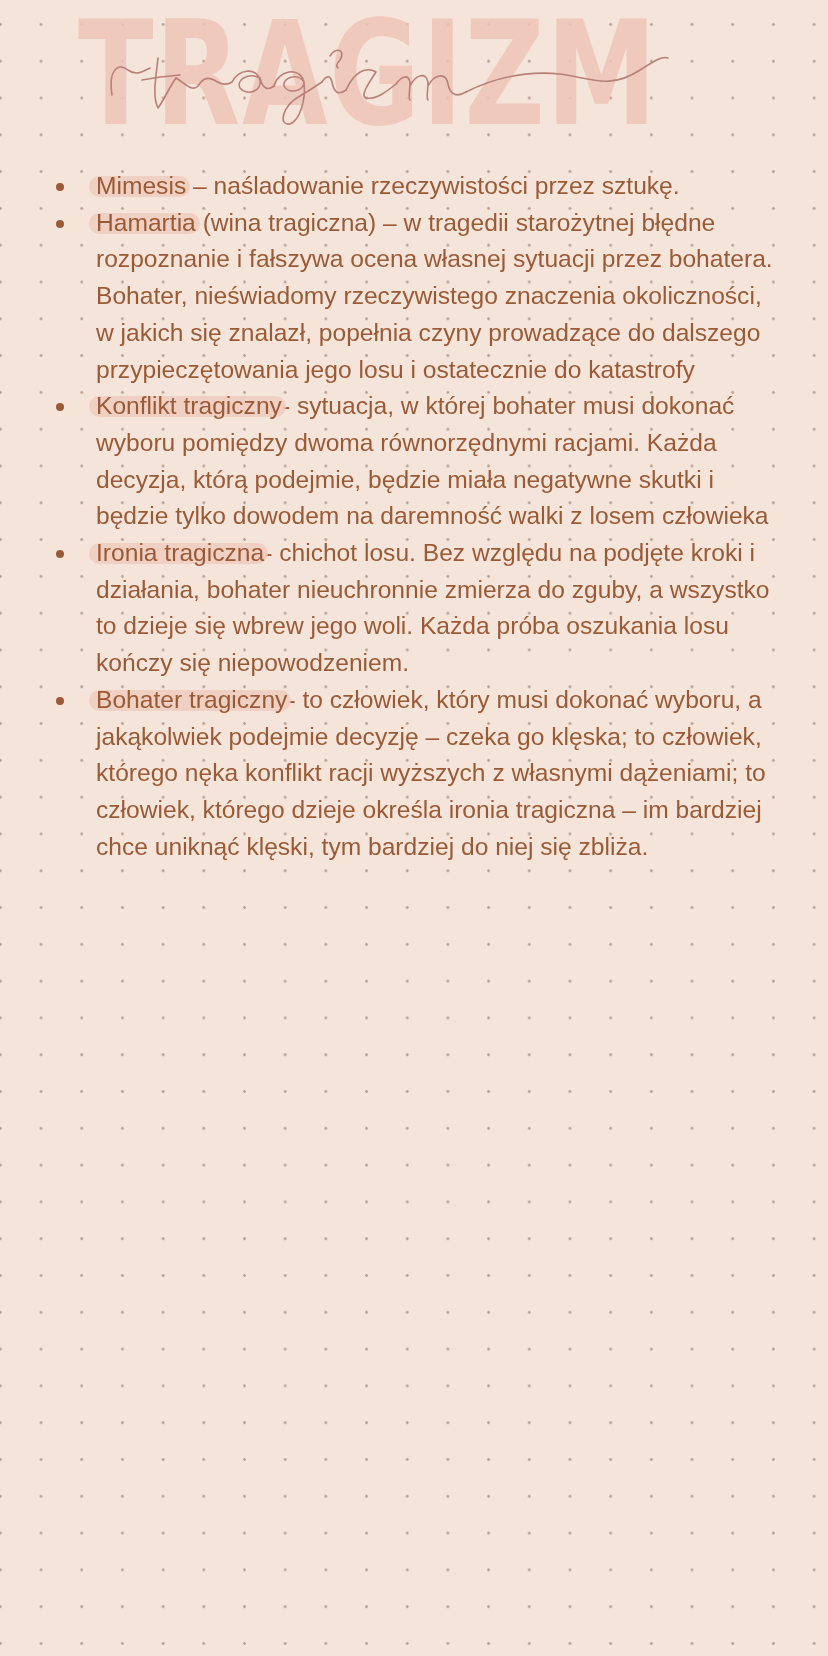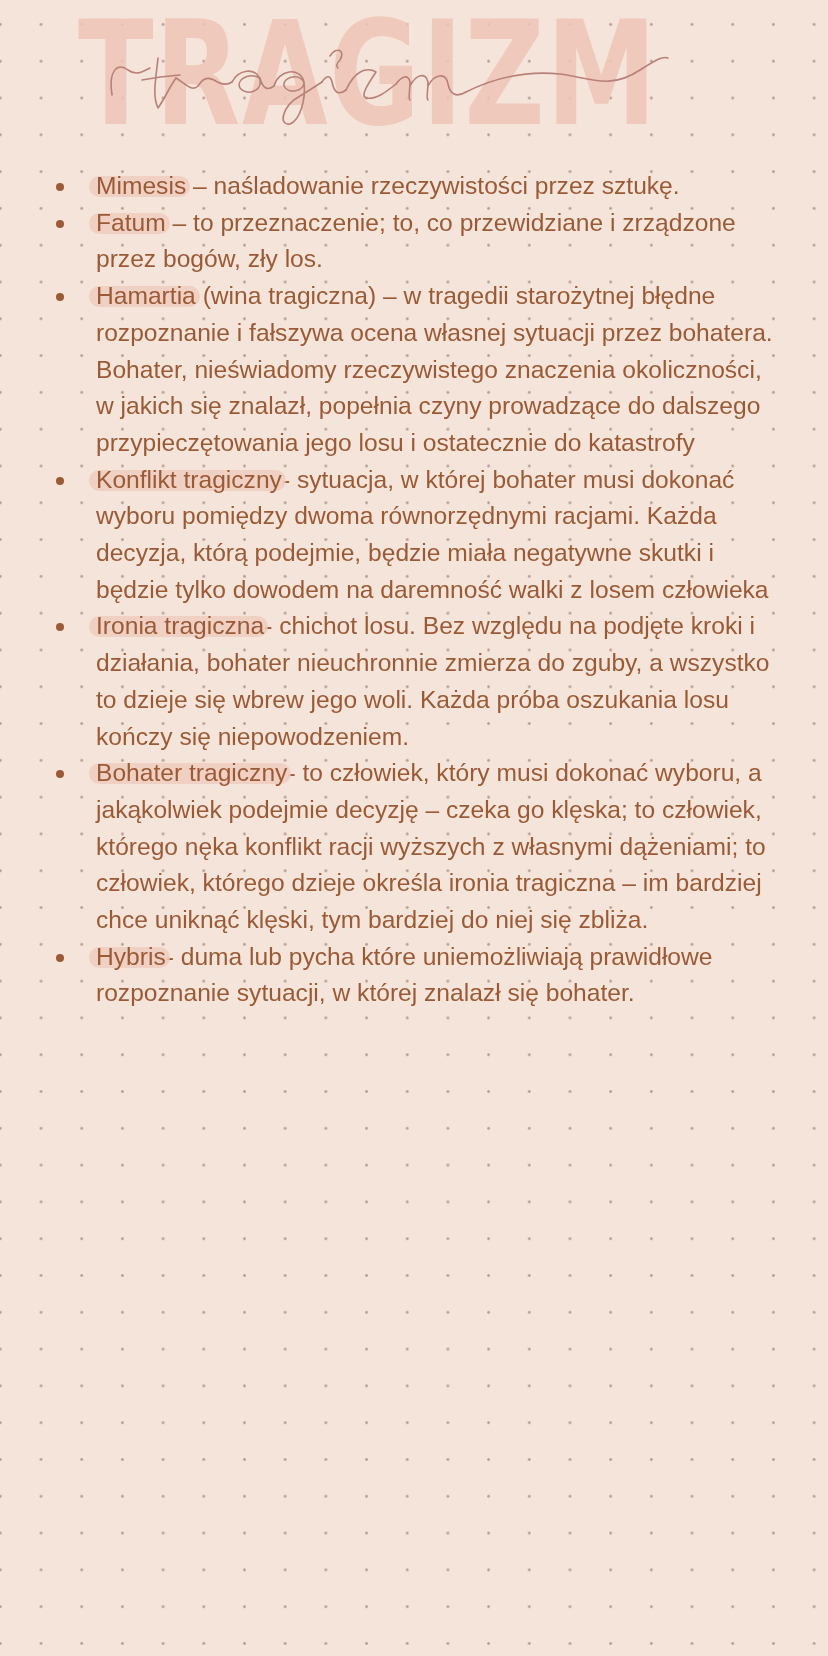--- a/index.html
+++ b/index.html
@@ -79,36 +79,28 @@
 </div>
 
 <div class="content">
   <ul class="terms">
     <li class="term">
       <span class="bullet"></span>
       <span class="kw-wrap"><span class="keyword">Mimesis</span></span><span> – </span><span>naśladowanie rzeczywistości przez sztukę.</span>
     </li>
     <li class="term">
       <span class="bullet"></span>
-      <span class="kw-wrap"><span class="keyword">Fatum</span></span><span> – </span><span>to przeznaczenie; to, co przewidziane i zrządzone przez bogów, zły los.</span>
-    </li>
-    <li class="term">
-      <span class="bullet"></span>
       <span class="kw-wrap"><span class="keyword">Hamartia</span></span><span> </span><span>(wina tragiczna) – w tragedii starożytnej błędne rozpoznanie i fałszywa ocena własnej sytuacji przez bohatera. Bohater, nieświadomy rzeczywistego znaczenia okoliczności, w jakich się znalazł, popełnia czyny prowadzące do dalszego przypieczętowania jego losu i ostatecznie do katastrofy</span>
     </li>
     <li class="term">
       <span class="bullet"></span>
       <span class="kw-wrap"><span class="keyword">Konflikt tragiczny</span></span><span>- </span><span>sytuacja, w której bohater musi dokonać wyboru pomiędzy dwoma równorzędnymi racjami. Każda decyzja, którą podejmie, będzie miała negatywne skutki i będzie tylko dowodem na daremność walki z losem człowieka</span>
     </li>
     <li class="term">
       <span class="bullet"></span>
       <span class="kw-wrap"><span class="keyword">Ironia tragiczna</span></span><span>- </span><span>chichot losu. Bez względu na podjęte kroki i działania, bohater nieuchronnie zmierza do zguby, a wszystko to dzieje się wbrew jego woli. Każda próba oszukania losu kończy się niepowodzeniem.</span>
     </li>
     <li class="term">
       <span class="bullet"></span>
       <span class="kw-wrap"><span class="keyword">Bohater tragiczny</span></span><span>- </span><span>to człowiek, który musi dokonać wyboru, a jakąkolwiek podejmie decyzję – czeka go klęska; to człowiek, którego nęka konflikt racji wyższych z własnymi dążeniami; to człowiek, którego dzieje określa ironia tragiczna – im bardziej chce uniknąć klęski, tym bardziej do niej się zbliża.</span>
     </li>
-    <li class="term">
-      <span class="bullet"></span>
-      <span class="kw-wrap"><span class="keyword">Hybris</span></span><span>- </span><span>duma lub pycha które uniemożliwiają prawidłowe rozpoznanie sytuacji, w której znalazł się bohater.</span>
-    </li>
   </ul>
 </div>
 
 </body></html>

